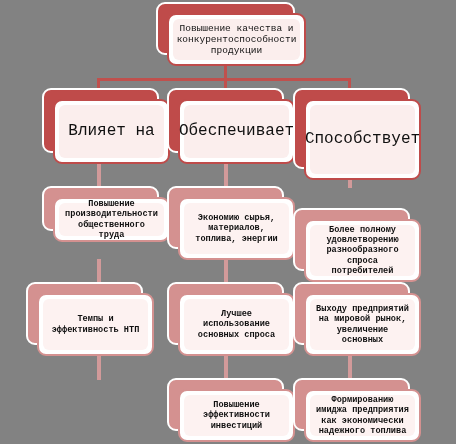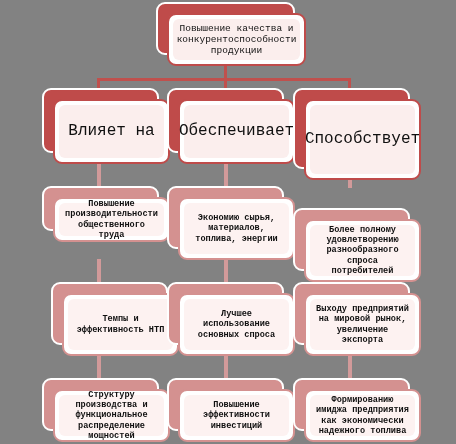--- a/index.html
+++ b/index.html
@@ -172,21 +172,21 @@
 
   <div class="node soft" style="left:293px; top:186px; width:128px; height:74px;margin-top:22px;">
     <div class="back"></div>
     <div class="front">
       <div class="inner">
         <div class="label t-leaf">Более полному удовлетворению разнообразного спроса потребителей</div>
       </div>
     </div>
   </div>
 
-  <div class="node soft" style="left:51px; top:282px; width:128px; height:74px;">
+  <div class="node soft" style="left:26px; top:282px; width:128px; height:74px;">
     <div class="back"></div>
     <div class="front">
       <div class="inner">
         <div class="label t-leaf">Темпы и эффективность НТП</div>
       </div>
     </div>
   </div>
 
   <div class="node soft" style="left:167px; top:282px; width:128px; height:74px;">
     <div class="back"></div>
@@ -194,33 +194,25 @@
       <div class="inner">
         <div class="label t-leaf">Лучшее использование основных спроса</div>
       </div>
     </div>
   </div>
 
   <div class="node soft" style="left:293px; top:282px; width:128px; height:74px;">
     <div class="back"></div>
     <div class="front">
       <div class="inner">
-        <div class="label t-leaf">Выходу предприятий на мировой рынок, увеличение экспорта</div>
-      </div>
-    </div>
-  </div>
-
-  <div class="node soft" style="left:42px; top:378px; width:128px; height:64px;">
-    <div class="back"></div>
-    <div class="front">
-      <div class="inner">
-        <div class="label t-leaf">Структуру производства и функциональное распределение мощностей</div>
-      </div>
-    </div>
-  </div>
+        <div class="label t-leaf">Выходу предприятий на мировой рынок, увеличение основных</div>
+      </div>
+    </div>
+  </div>
+
 
   <div class="node soft" style="left:167px; top:378px; width:128px; height:64px;">
     <div class="back"></div>
     <div class="front">
       <div class="inner">
         <div class="label t-leaf">Повышение эффективности инвестиций</div>
       </div>
     </div>
   </div>
 

